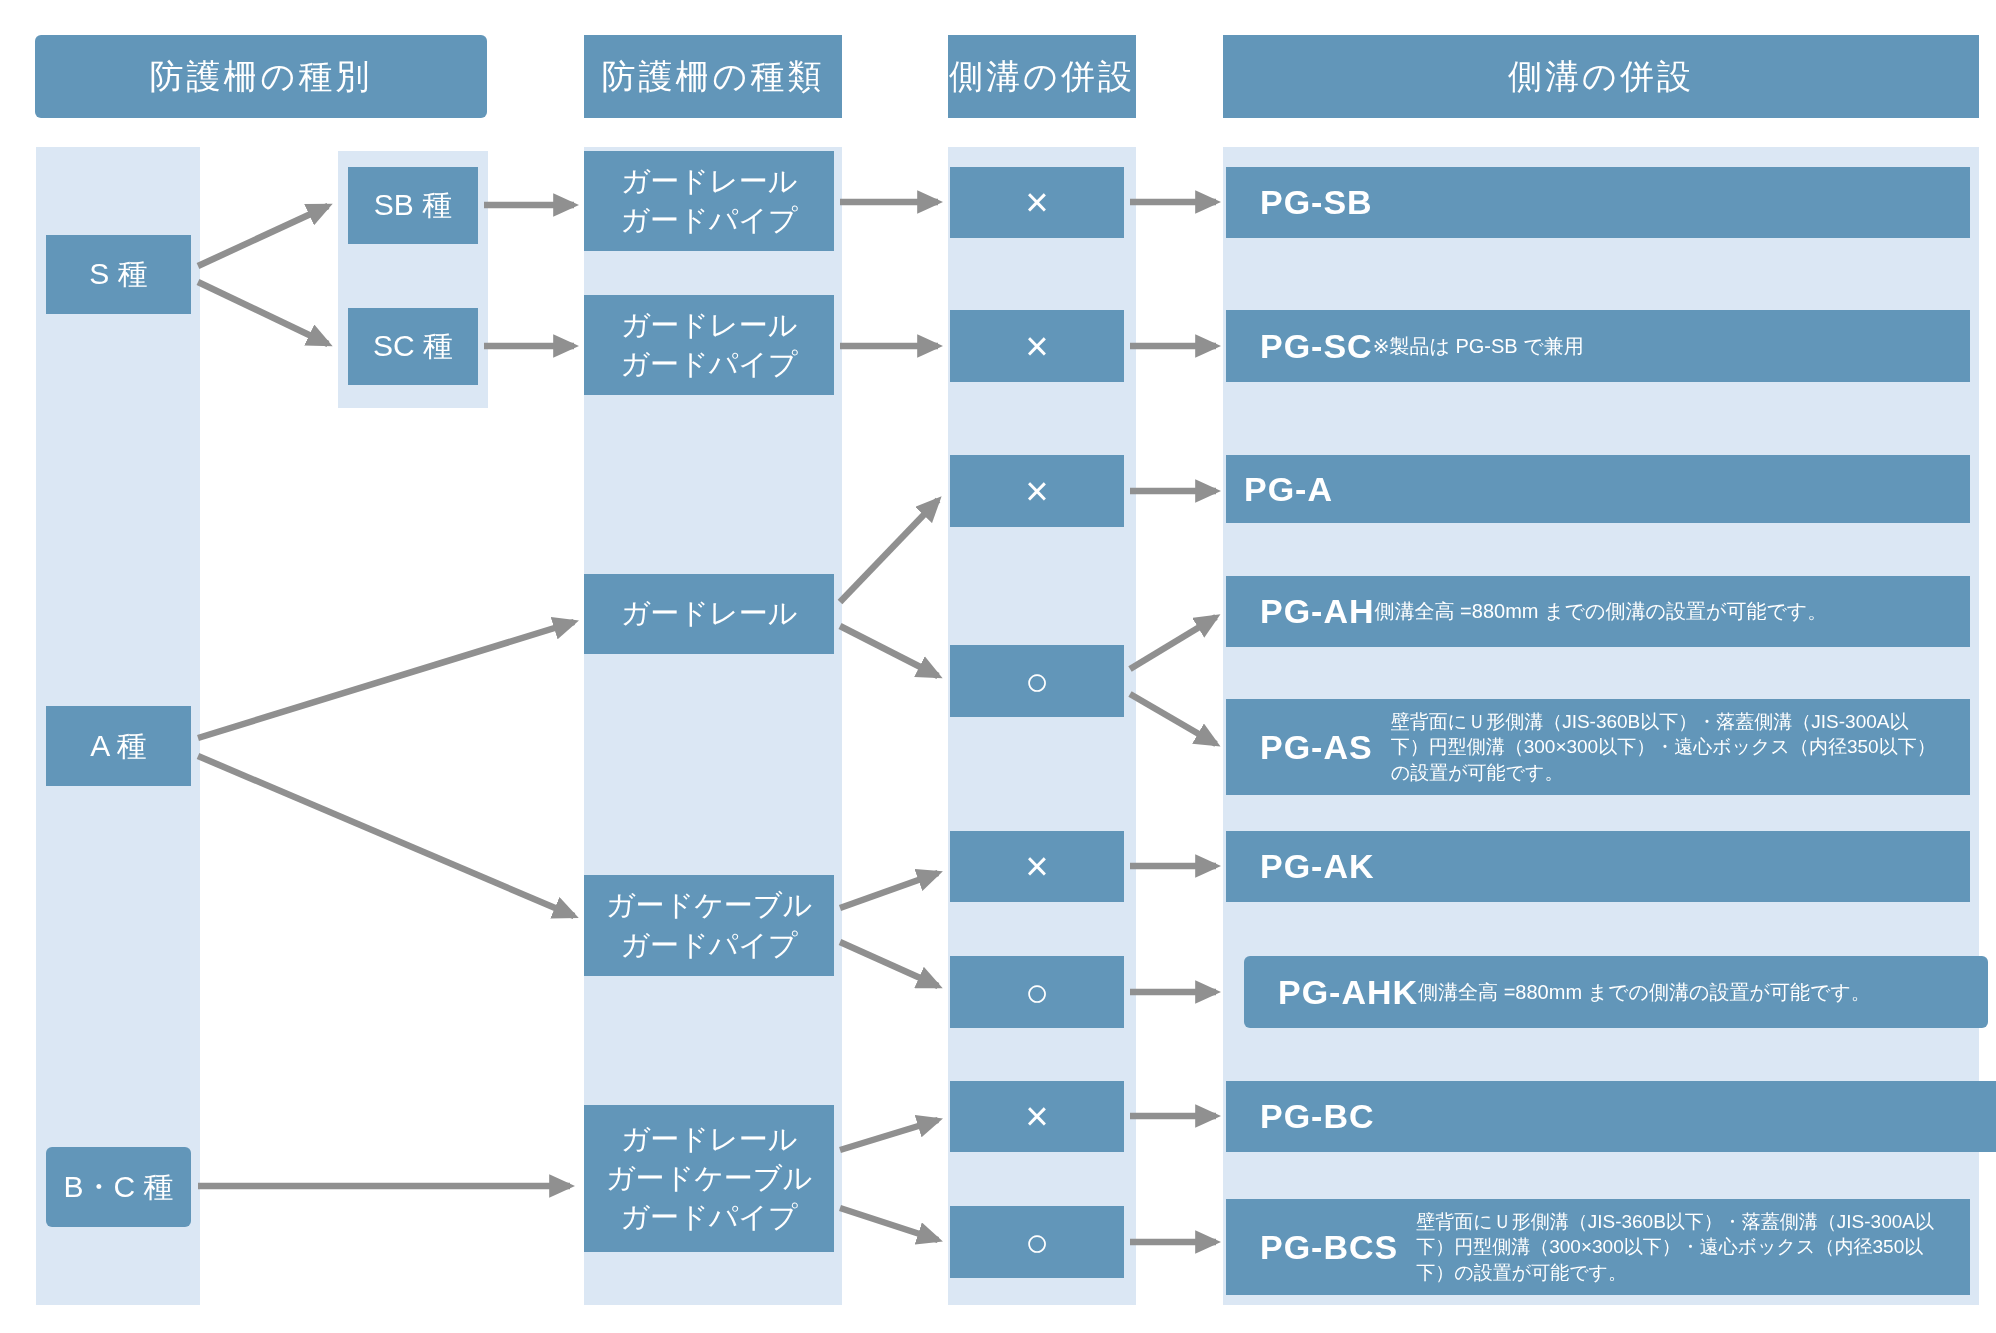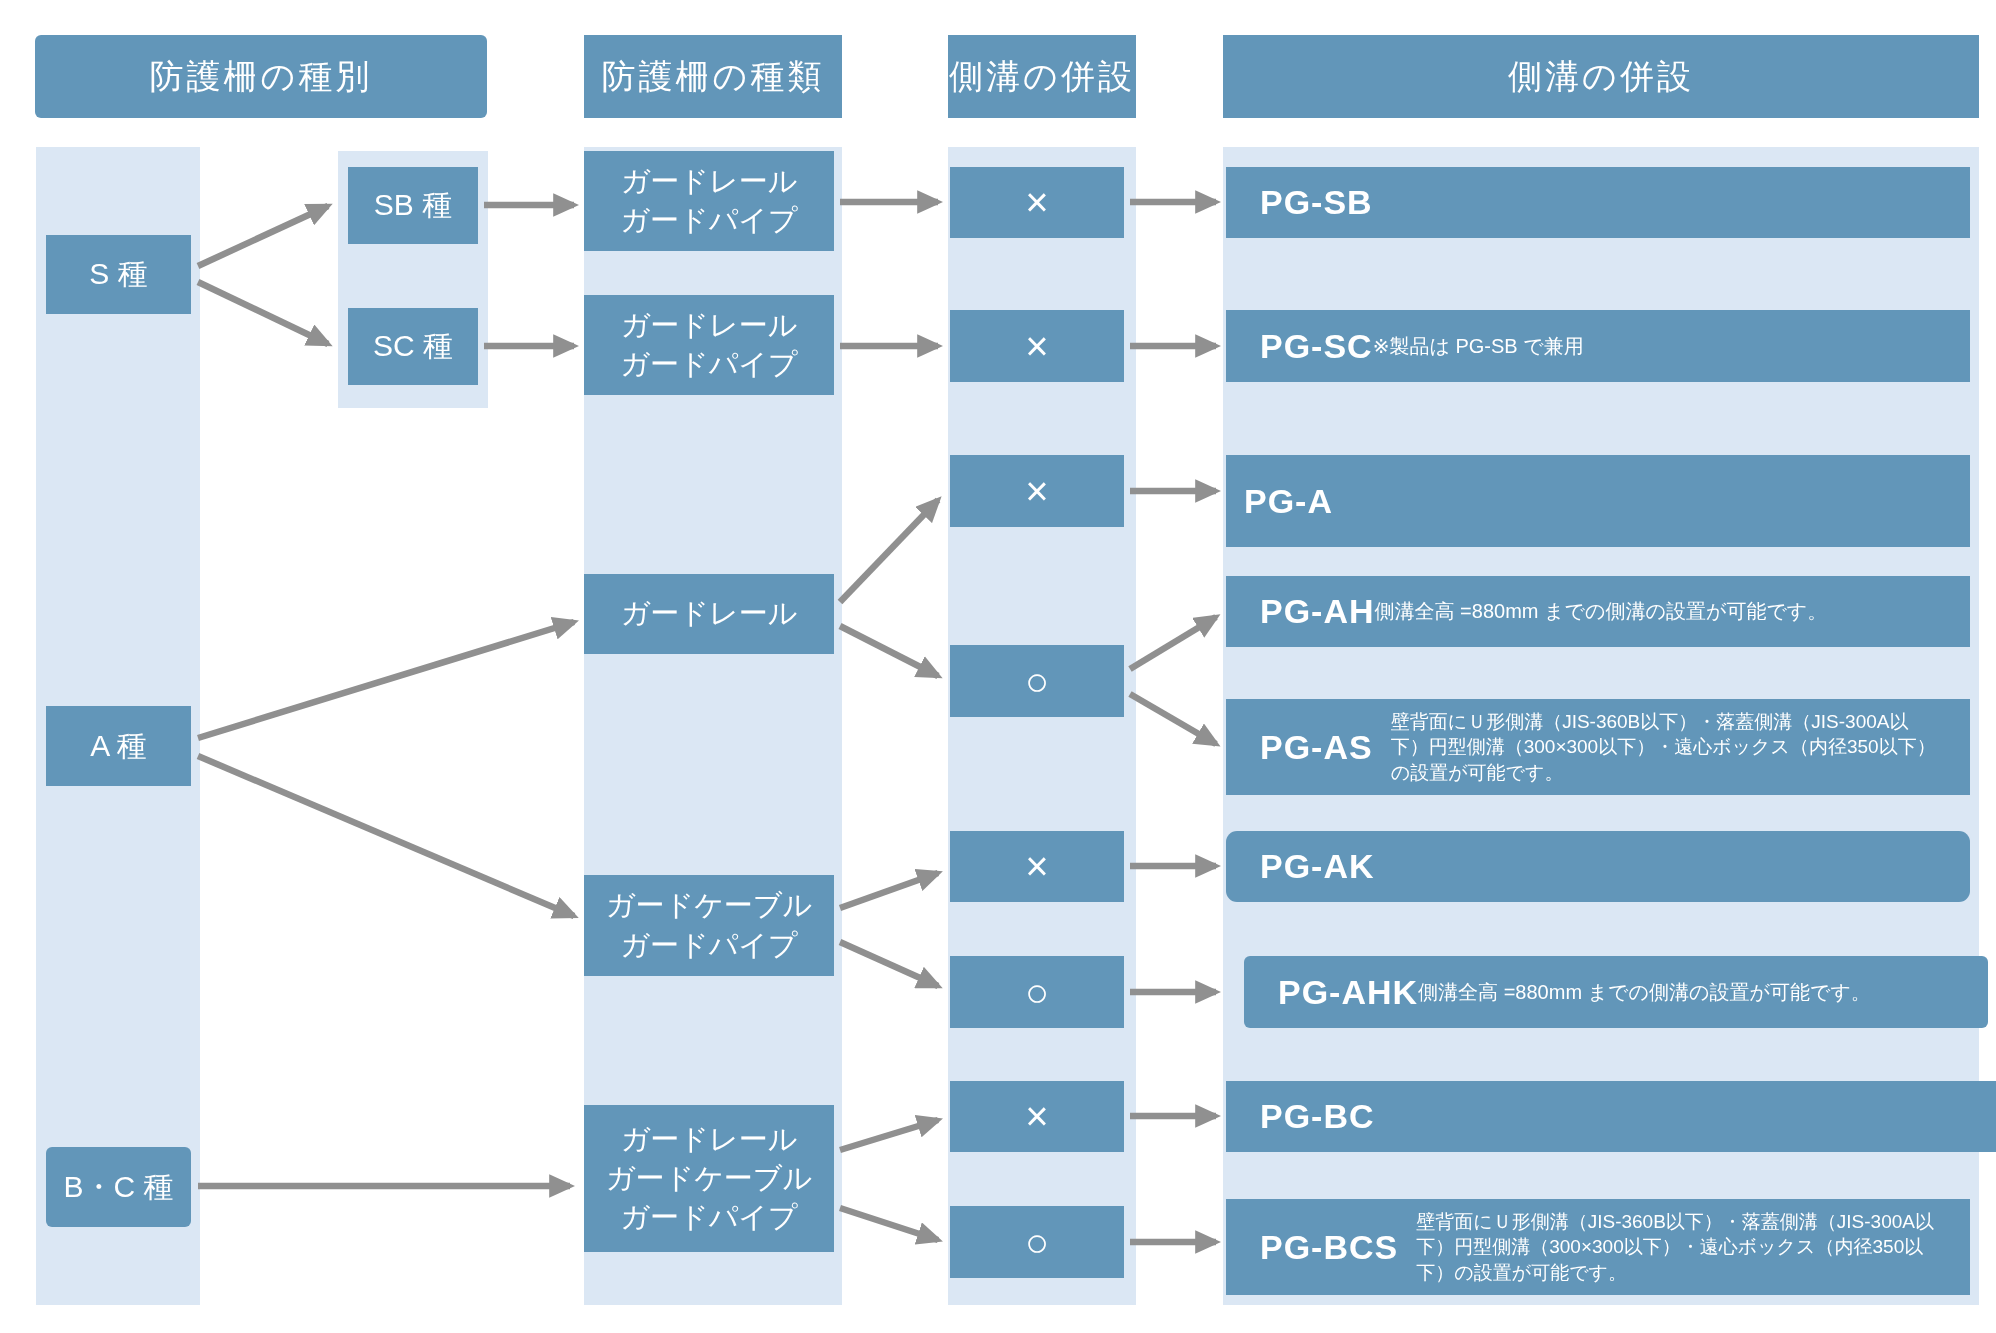--- a/index.html
+++ b/index.html
@@ -107,33 +107,33 @@
   <div class="node mark-node" style="left:950px;top:1206px;width:174px;height:72px;">○</div>
 
   <div class="model-box" style="left:1226px;top:167px;width:744px;height:71px;">
     <span class="code">PG-SB</span>
     <span class="note"></span>
   </div>
   <div class="model-box" style="left:1226px;top:310px;width:744px;height:72px;">
     <span class="code">PG-SC</span>
     <span class="note">※製品は PG-SB で兼用</span>
   </div>
-  <div class="model-box" style="left:1226px;top:455px;width:744px;height:92px;padding-left:18px;">
+  <div class="model-box" style="left:1226px;top:455px;width:744px;height:68px;padding-left:18px;">
     <span class="code">PG-A</span>
     <span class="note"></span>
   </div>
   <div class="model-box" style="left:1226px;top:576px;width:744px;height:71px;">
     <span class="code">PG-AH</span>
     <span class="note">側溝全高 =880mm までの側溝の設置が可能です。</span>
   </div>
   <div class="model-box small-note" style="left:1226px;top:699px;width:744px;height:96px;">
     <span class="code">PG-AS</span>
     <span class="note">壁背面にＵ形側溝（JIS-360B以下）・落蓋側溝（JIS-300A以下）円型側溝（300×300以下）・遠心ボックス（内径350以下）の設置が可能です。</span>
   </div>
-  <div class="model-box" style="left:1226px;top:831px;width:744px;height:71px;border-radius:11px;">
+  <div class="model-box" style="left:1226px;top:831px;width:744px;height:71px;">
     <span class="code">PG-AK</span>
     <span class="note"></span>
   </div>
   <div class="model-box" style="left:1244px;top:956px;width:744px;height:72px;border-radius:6px;">
     <span class="code">PG-AHK</span>
     <span class="note">側溝全高 =880mm までの側溝の設置が可能です。</span>
   </div>
   <div class="model-box" style="left:1226px;top:1081px;width:872px;height:71px;">
     <span class="code">PG-BC</span>
     <span class="note"></span>

